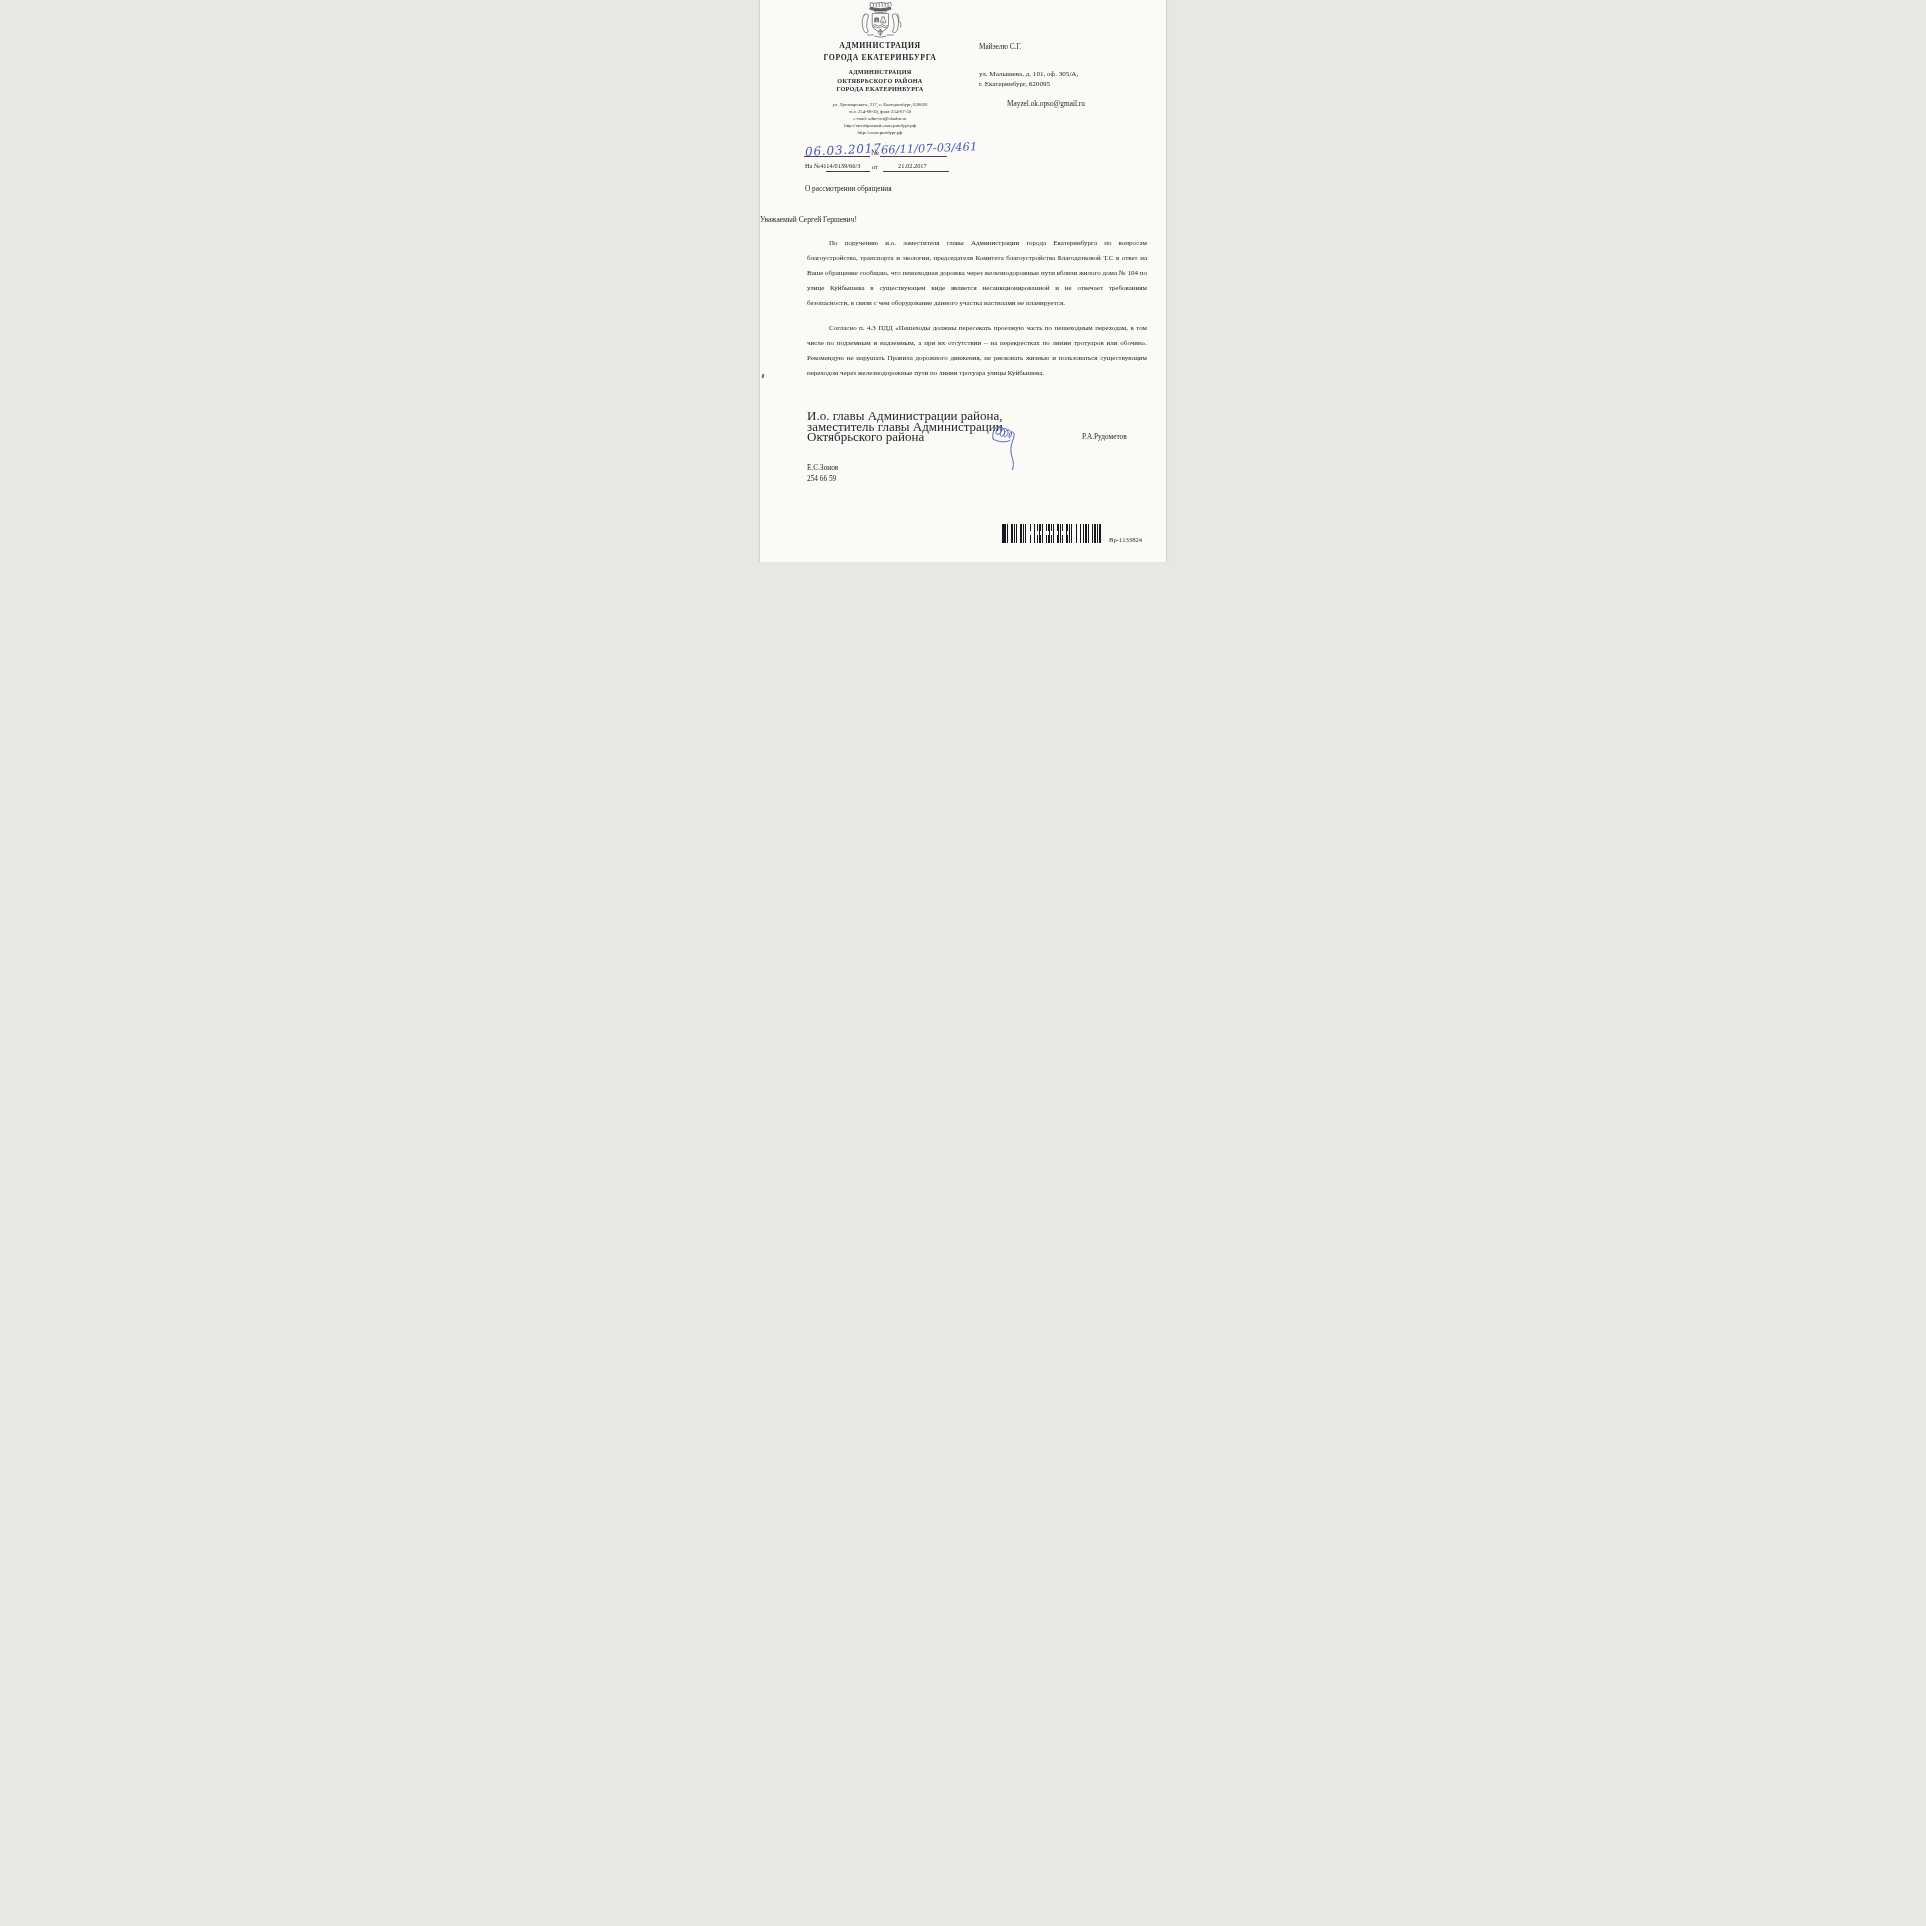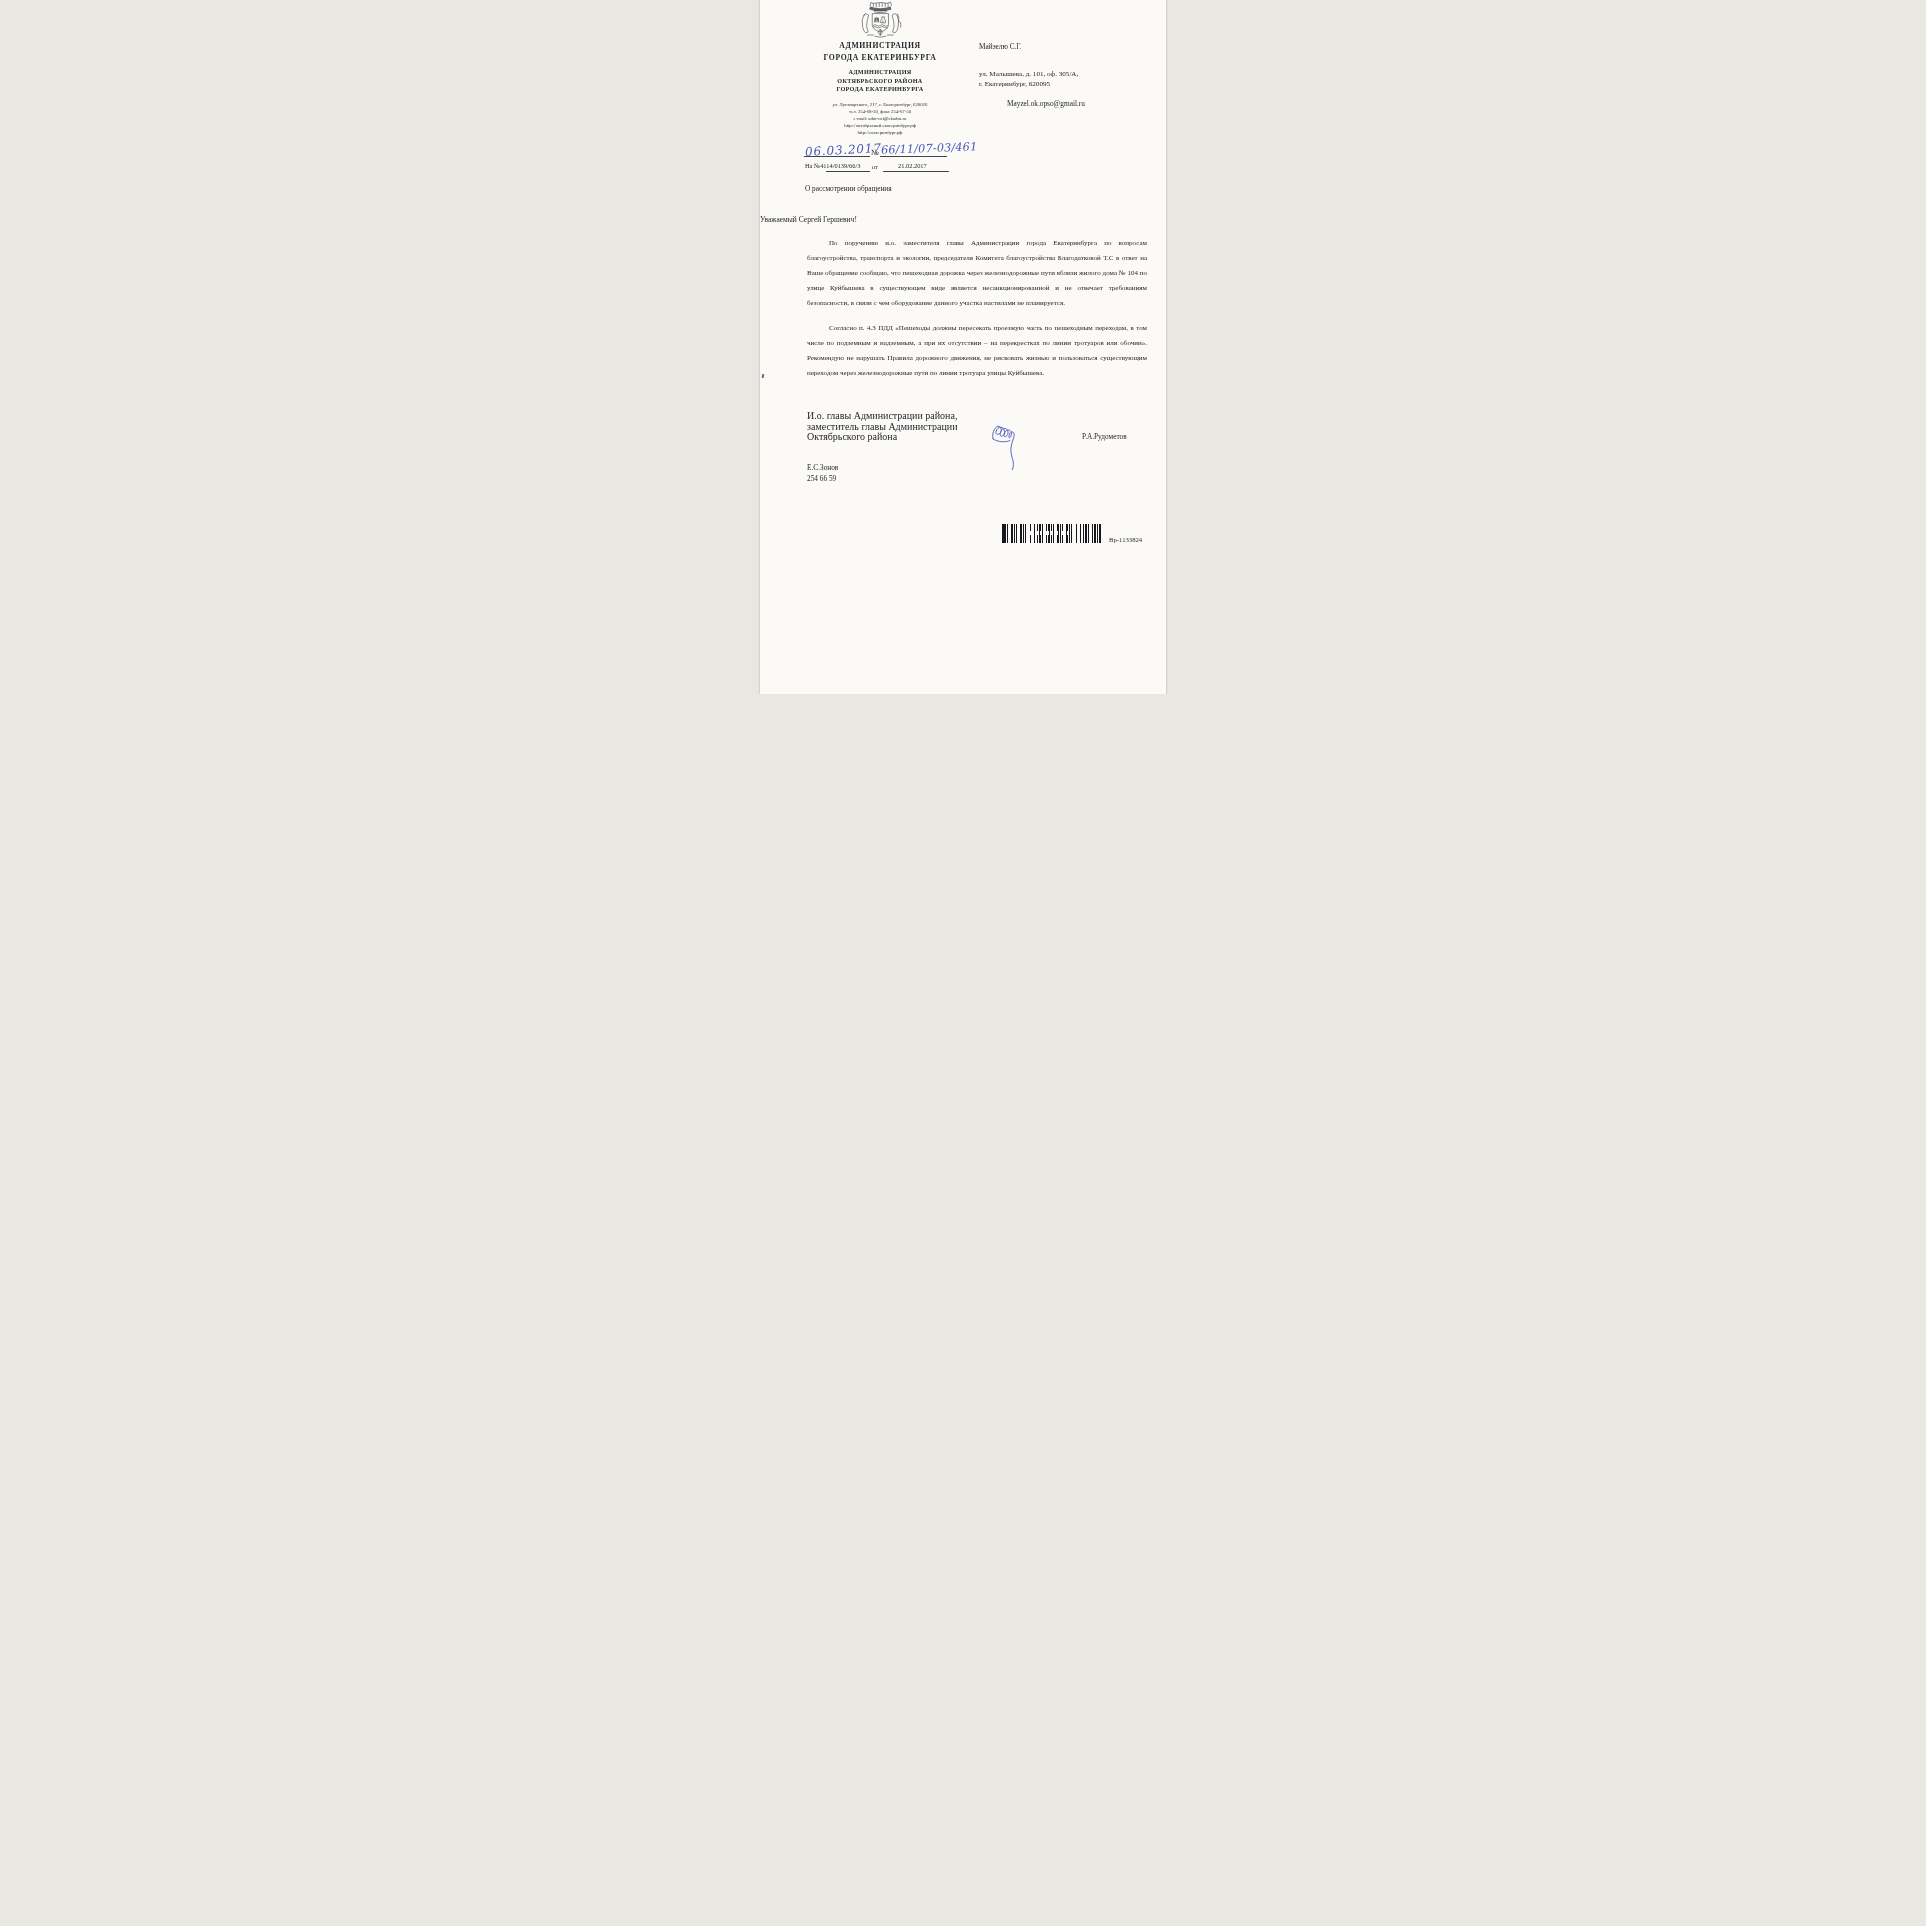--- a/index.html
+++ b/index.html
@@ -1,18 +1,18 @@
 <!DOCTYPE html>
 <html style="font-size:6.2px"><head>
 <meta charset="utf-8">
 <style>
   html,body{margin:0;padding:0;background:#e9e7e2;}
   .page{
     position:relative;
-    width:406px;height:694px;
+    width:406px;height:562px;
     margin:0 auto;
     background:#fbfaf6;
     font-family:"Liberation Serif", serif;
     color:#26262e;
     overflow:hidden;
     box-shadow:0 0 2.3px rgba(0,0,0,.25);
   }
   .abs{position:absolute;}
   
   .lh{left:37px;width:166px;text-align:center;}
@@ -31,21 +31,21 @@
   .subject{left:45px;top:184px;font-size:7.3px;}
   .salut{left:0;width:406px;top:215px;text-align:left;font-size:7.5px;}
   
   .body-block{left:47px;top:236px;width:340px;}
   .body-block p{
     margin:0;font-size:7px;line-height:15px;
     text-align:justify;text-indent:22px;
   }
   .body-block p + p{margin-top:10px;}
   
-  .sig-titles{left:47px;top:411px;font-size:10px;line-height:10.6px;}
+  .sig-titles{left:47px;top:411px;font-size:13px;line-height:10.6px;}
   .sig-name{left:322px;top:432px;font-size:7.3px;}
   .sig-scribble{left:230px;top:415px;}
   
   .exec-name{left:47px;top:463px;font-size:7.3px;}
   .exec-phone{left:47px;top:474px;font-size:7.3px;}
   
   .barcode{
     left:242px;top:524px;width:94px;height:18.5px;
     border-left:3.1px solid #16161c;border-right:2.3px solid #16161c;
     background-image:repeating-linear-gradient(90deg,

